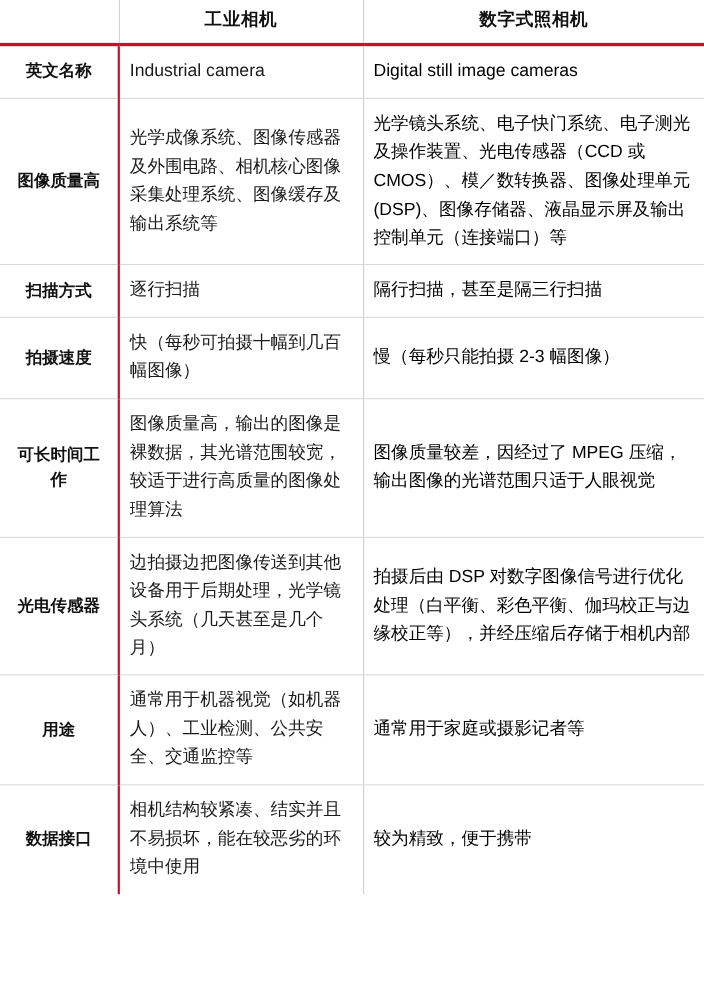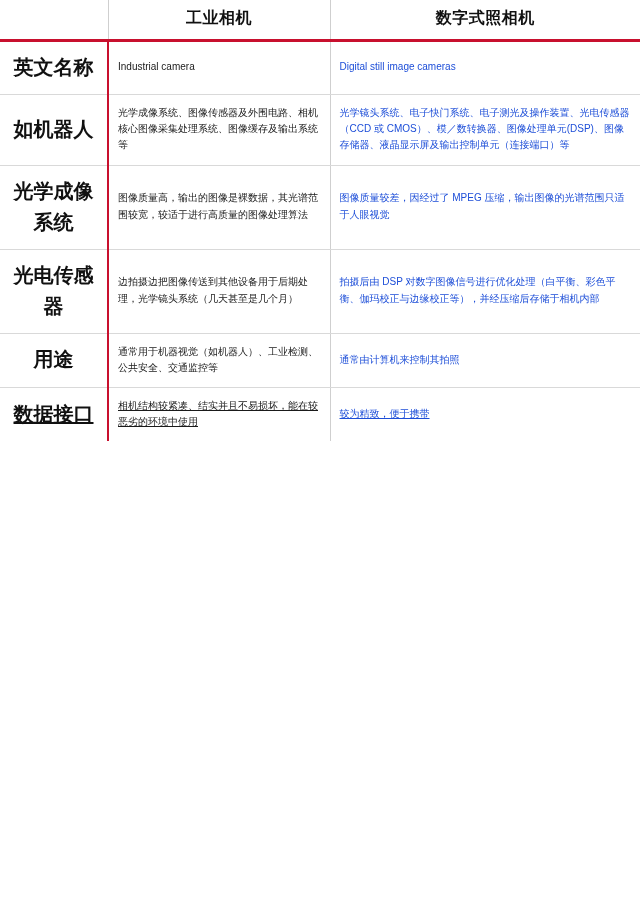--- a/index.html
+++ b/index.html
@@ -51,43 +51,42 @@
   thead tr.header-row th.blank {
     border-bottom: 3px solid #c8102e;
   }
   thead tr.header-row th.divider-left {
     border-left: 1px solid #cfcfcf;
   }
 
   
   tbody td {
     border-bottom: 1px solid #d9d9d9;
-    font-size: 10px;
+    font-size: 16px;
     line-height: 1.62;
   }
   tbody tr:last-child td {
     border-bottom: none;
-    text-decoration: underline;
   }
   td.rowlabel {
     text-align: center;
     font-weight: bold;
-    font-size: 20px;
+    font-size: 15px;
     color: #111111;
     border-right: 2px solid #c8102e;
     line-height: 1.55;
     padding-left: 4px;
     padding-right: 4px;
   }
   td.cell-a {
     color: #1a1a1a;
     border-right: 1px solid #cfcfcf;
   }
   td.cell-b {
-    color: #1d4ed8;
+    color: #000000;
   }
   .nowrap-ish { word-break: break-word; }
 </style>
 </head>
 <body>
 
 <div class="sheet">
   <table class="cmp">
     <colgroup>
       <col class="c0">
@@ -101,38 +100,48 @@
         <th class="divider-left">数字式照相机</th>
       </tr>
     </thead>
     <tbody>
       <tr>
         <td class="rowlabel">英文名称</td>
         <td class="cell-a nowrap-ish">Industrial camera</td>
         <td class="cell-b nowrap-ish">Digital still image cameras</td>
       </tr>
       <tr>
-        <td class="rowlabel">如机器人</td>
+        <td class="rowlabel">图像质量高</td>
         <td class="cell-a nowrap-ish">光学成像系统、图像传感器及外围电路、相机核心图像采集处理系统、图像缓存及输出系统等</td>
         <td class="cell-b nowrap-ish">光学镜头系统、电子快门系统、电子测光及操作装置、光电传感器（CCD 或 CMOS）、模／数转换器、图像处理单元(DSP)、图像存储器、液晶显示屏及输出控制单元（连接端口）等</td>
       </tr>
       <tr>
-        <td class="rowlabel">光学成像系统</td>
+        <td class="rowlabel">扫描方式</td>
+        <td class="cell-a nowrap-ish">逐行扫描</td>
+        <td class="cell-b nowrap-ish">隔行扫描，甚至是隔三行扫描</td>
+      </tr>
+      <tr>
+        <td class="rowlabel">拍摄速度</td>
+        <td class="cell-a nowrap-ish">快（每秒可拍摄十幅到几百幅图像）</td>
+        <td class="cell-b nowrap-ish">慢（每秒只能拍摄 2-3 幅图像）</td>
+      </tr>
+      <tr>
+        <td class="rowlabel">可长时间工作</td>
         <td class="cell-a nowrap-ish">图像质量高，输出的图像是裸数据，其光谱范围较宽，较适于进行高质量的图像处理算法</td>
         <td class="cell-b nowrap-ish">图像质量较差，因经过了 MPEG 压缩，输出图像的光谱范围只适于人眼视觉</td>
       </tr>
       <tr>
         <td class="rowlabel">光电传感器</td>
         <td class="cell-a nowrap-ish">边拍摄边把图像传送到其他设备用于后期处理，光学镜头系统（几天甚至是几个月）</td>
         <td class="cell-b nowrap-ish">拍摄后由 DSP 对数字图像信号进行优化处理（白平衡、彩色平衡、伽玛校正与边缘校正等），并经压缩后存储于相机内部</td>
       </tr>
       <tr>
         <td class="rowlabel">用途</td>
         <td class="cell-a nowrap-ish">通常用于机器视觉（如机器人）、工业检测、公共安全、交通监控等</td>
-        <td class="cell-b nowrap-ish">通常由计算机来控制其拍照</td>
+        <td class="cell-b nowrap-ish">通常用于家庭或摄影记者等</td>
       </tr>
       <tr>
         <td class="rowlabel">数据接口</td>
         <td class="cell-a nowrap-ish">相机结构较紧凑、结实并且不易损坏，能在较恶劣的环境中使用</td>
         <td class="cell-b nowrap-ish">较为精致，便于携带</td>
       </tr>
     </tbody>
   </table>
 </div>
 

